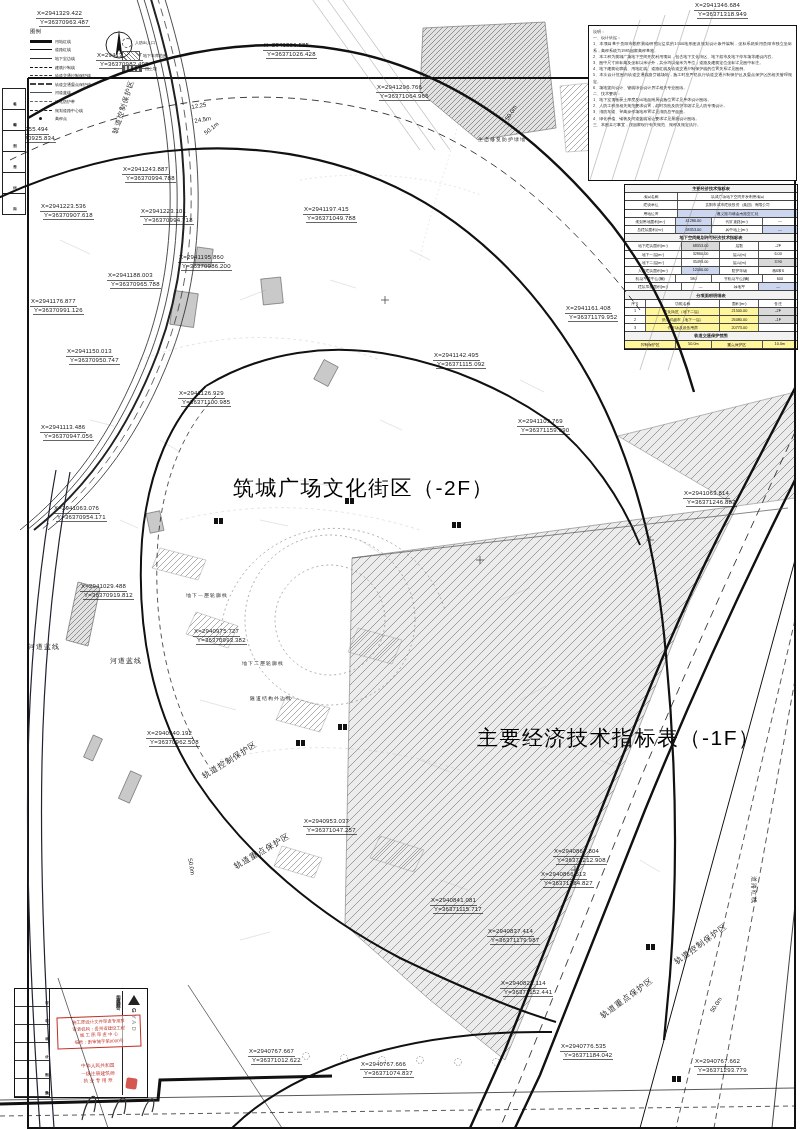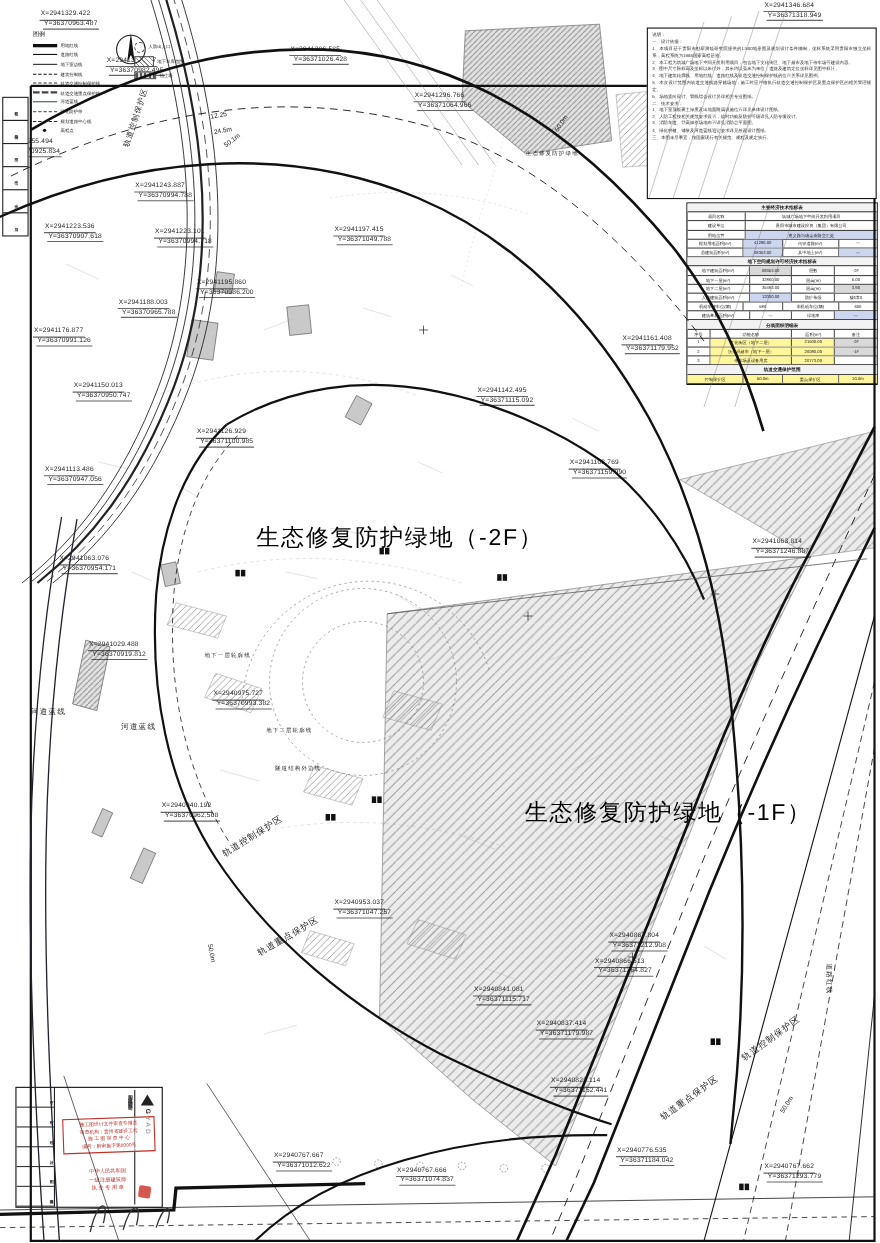--- a/index.html
+++ b/index.html
@@ -140,22 +140,22 @@
         <circle cx="344" cy="1058" r="3.5"></circle>
         <circle cx="382" cy="1060" r="3.5"></circle>
       <circle cx="420" cy="1060" r="3.5"></circle>
         <circle cx="458" cy="1062" r="3.5"></circle>
         <circle cx="496" cy="1062" r="3.5"></circle>
     </g>
   </svg>
 
   <div id="labels" class="layer">
 
-    <div class="zone" style="left:233px;top:474px;">生态修复防护绿地（-2F）</div>
-    <div class="zone" style="left:477px;top:724px;">生态修复防护绿地（-1F）</div>
+    <div class="zone" style="left:233px;top:474px;">筑城广场文化街区（-2F）</div>
+    <div class="zone" style="left:477px;top:724px;">主要经济技术指标表（-1F）</div>
 
     <div class="layer">
 
     <div class="clabel" style="left: 36px; top: 10px;">
           <div class="cl1">X=2941329.422</div>
           <div class="cl2">Y=36370963.487</div>
         </div>
         <div class="clabel" style="left: 96px; top: 52px;">
           <div class="cl1">X=2941300.177</div>
           <div class="cl2">Y=36370982.495</div>

